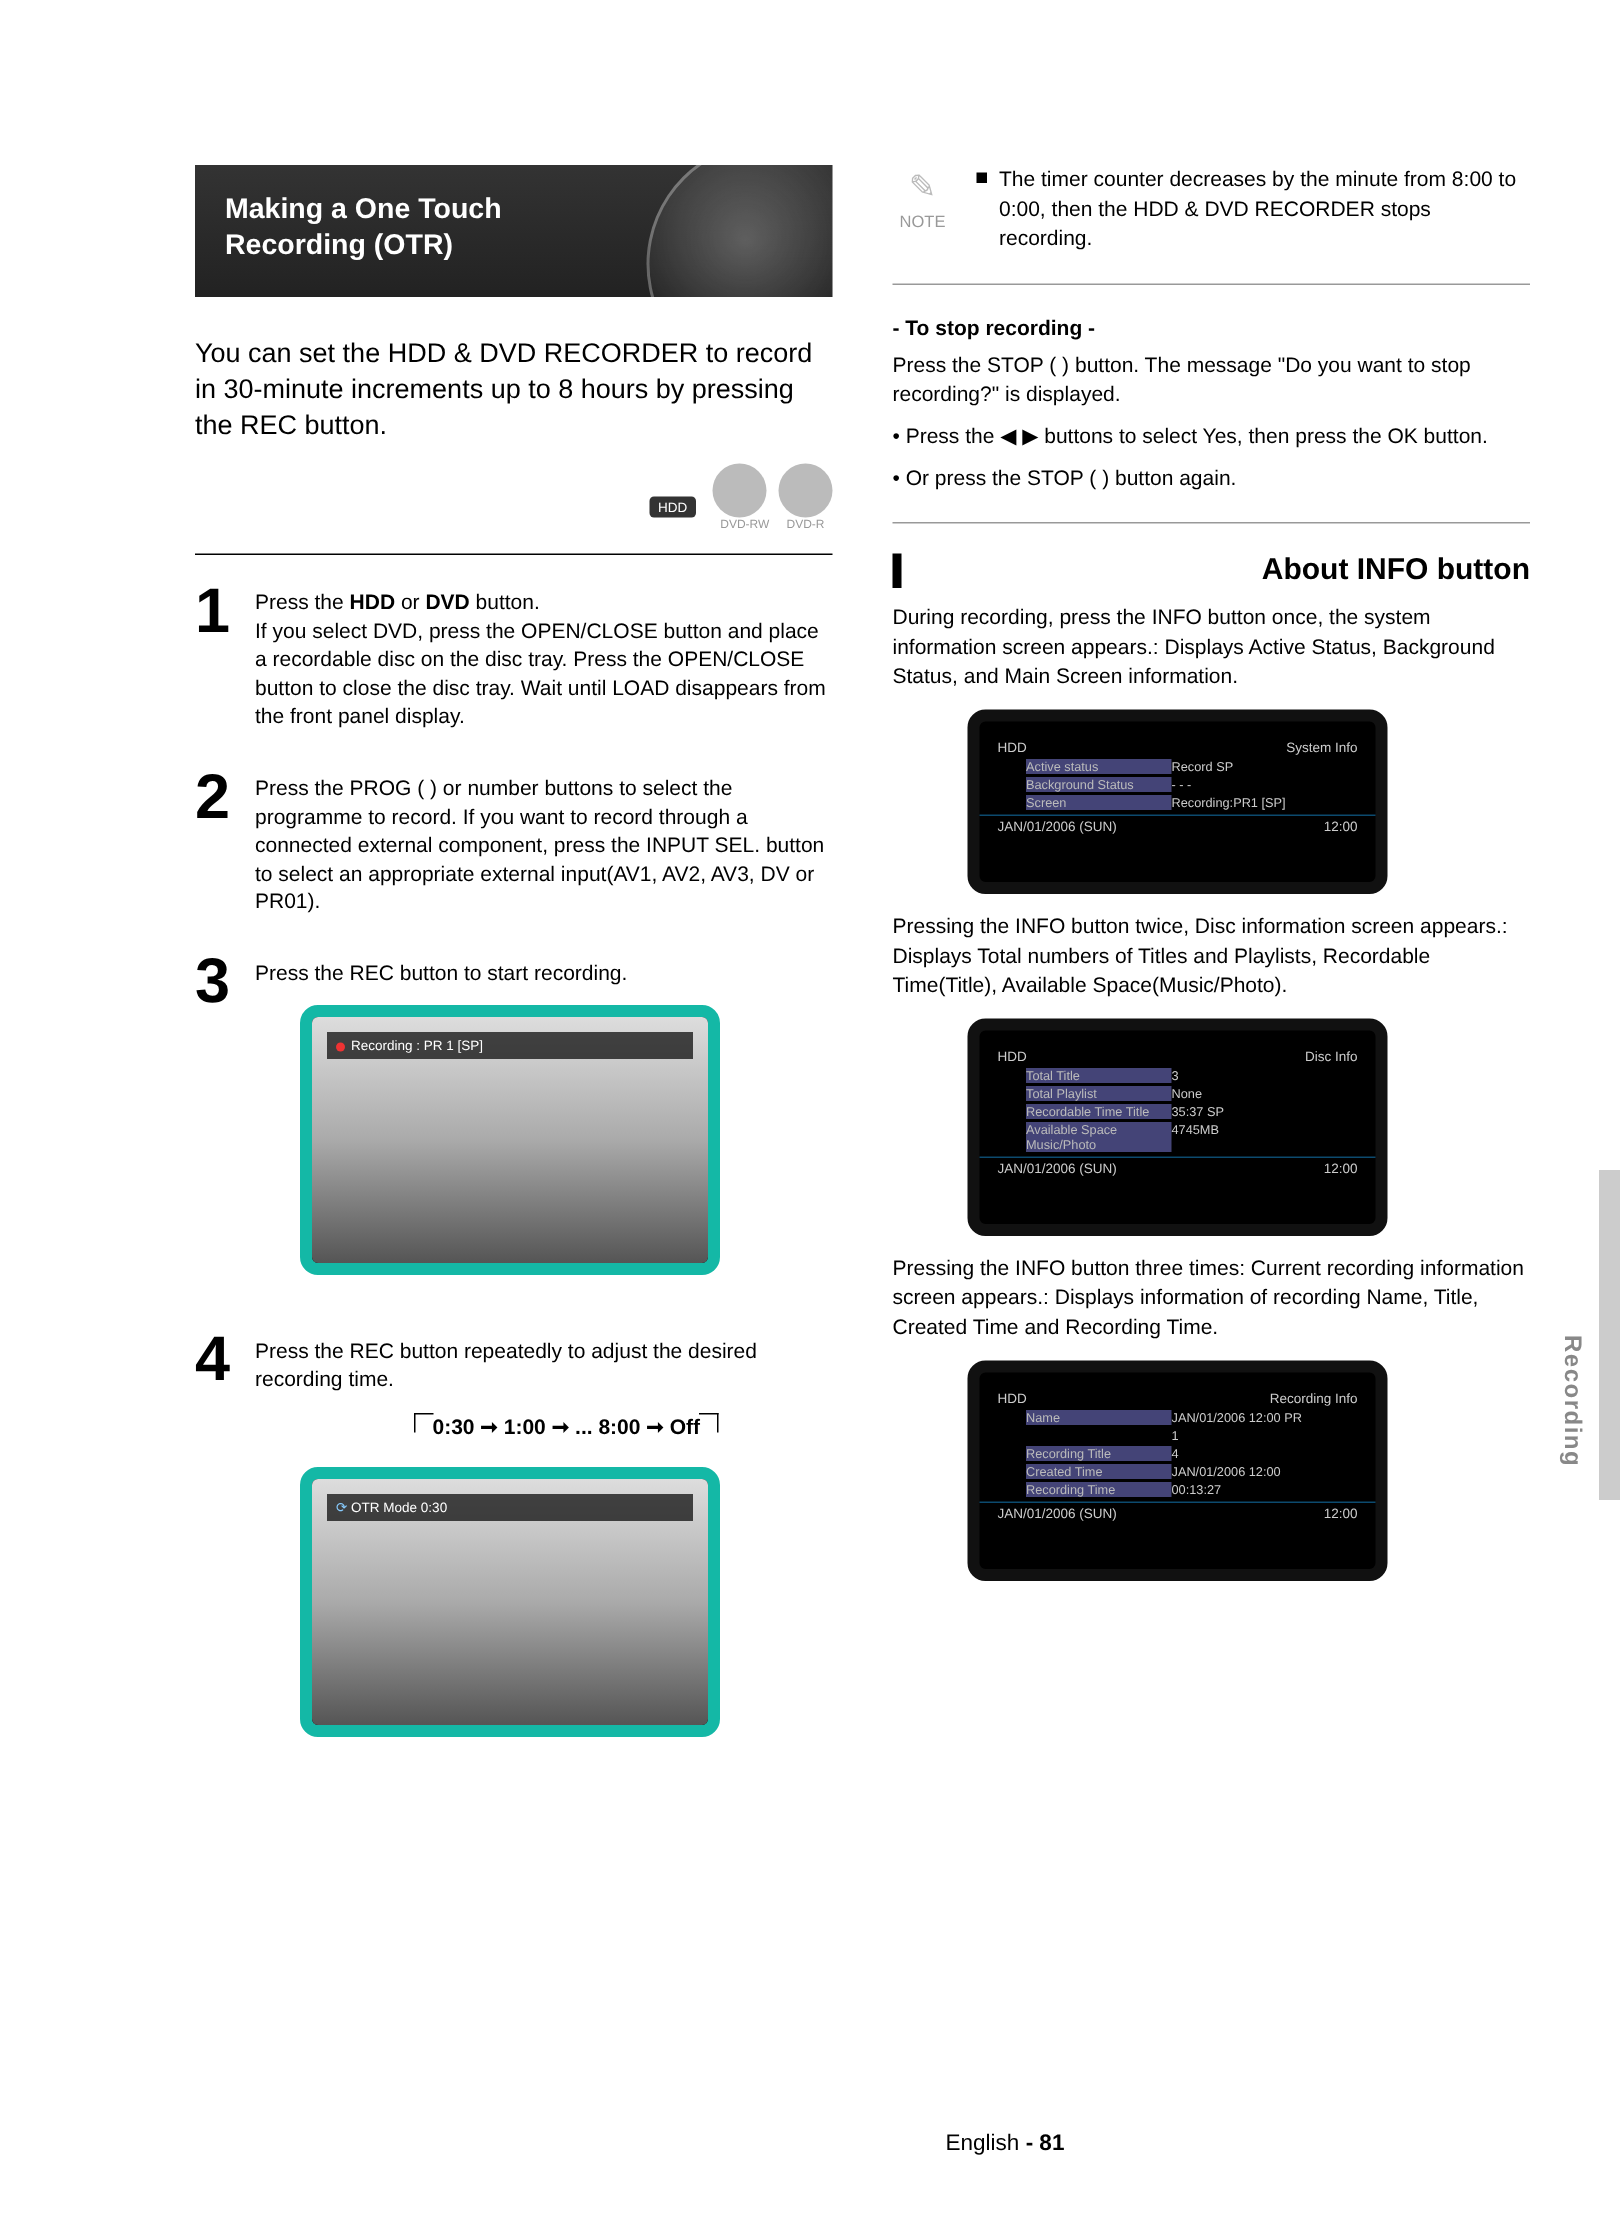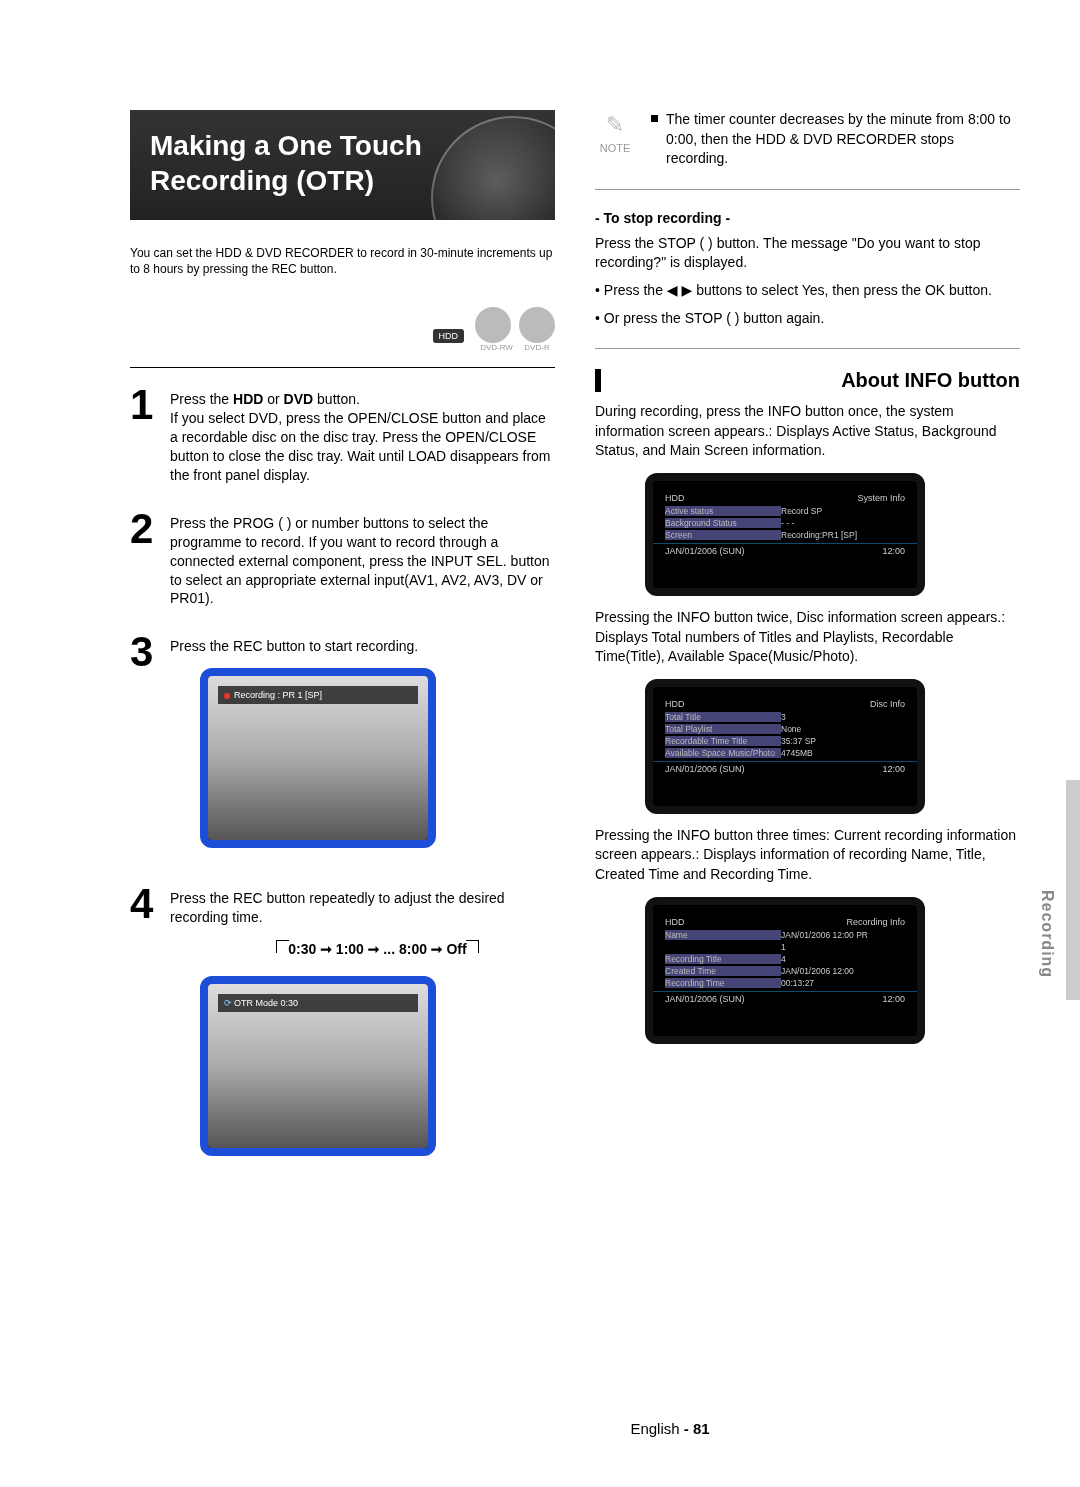--- a/index.html
+++ b/index.html
@@ -21,43 +21,43 @@
     display: flex;
     gap: 40px;
   }
   .col {
     flex: 1;
     min-width: 0;
   }
   .title-box {
     background: linear-gradient(to bottom, #333 0%, #222 100%);
     color: #fff;
-    font-size: 28px;
+    font-size: 19px;
     font-weight: bold;
     padding: 18px 20px 22px 20px;
     line-height: 1.25;
     position: relative;
     overflow: hidden;
     margin-bottom: 25px;
   }
   .title-box::after {
     content: "";
     position: absolute;
     right: -40px;
     bottom: -60px;
     width: 160px;
     height: 160px;
     border-radius: 50%;
     background: radial-gradient(circle at 40% 40%, rgba(255,255,255,0.25), rgba(255,255,255,0) 60%);
     border: 2px solid rgba(255,255,255,0.3);
   }
   .intro {
-    font-size: 12px;
+    font-size: 18px;
     line-height: 1.35;
-    margin-bottom: 30px;
+    margin-bottom: 14px;
   }
   .disc-icons {
     text-align: right;
     margin-bottom: 6px;
   }
   .disc-icons span.badge {
     display: inline-block;
     width: 36px;
     height: 36px;
     border-radius: 50%;
@@ -103,24 +103,24 @@
     font-weight: bold;
     line-height: 0.9;
     min-width: 28px;
   }
   .step-body {
     font-size: 14px;
     line-height: 1.35;
     padding-top: 4px;
   }
   .tv {
-    width: 236px;
+    width: 280px;
     height: 180px;
     background: #000;
-    border: 8px solid #1d4ed8;
+    border: 8px solid #14b8a6;
     border-radius: 12px;
     margin: 12px 0 12px 30px;
     position: relative;
     overflow: hidden;
     box-sizing: border-box;
   }
   .tv .inner {
     position: absolute;
     inset: 0;
     background: linear-gradient(to top, #555 0%, #aaa 50%, #ddd 100%);
@@ -238,21 +238,21 @@
   .osd .hdr {
     display:flex;justify-content:space-between;
     padding:2px 12px;
     font-size:9px;
   }
   .osd .row {
     display:flex;
     padding:1px 12px;
     font-size:8.5px;
   }
-  .osd .row .k { width:116px; color:#bbb;}
+  .osd .row .k { width:97px; color:#bbb;margin-left:19px;}
   .osd .row.hi .k { background:#447; }
   .osd .foot {
     display:flex;justify-content:space-between;
     padding:2px 12px;
     border-top:1px solid #0c4a6e;
     margin-top:2px;
   }
   .body-text{font-size:14px;line-height:1.4;margin:8px 0;}
 </style>
 </head>

